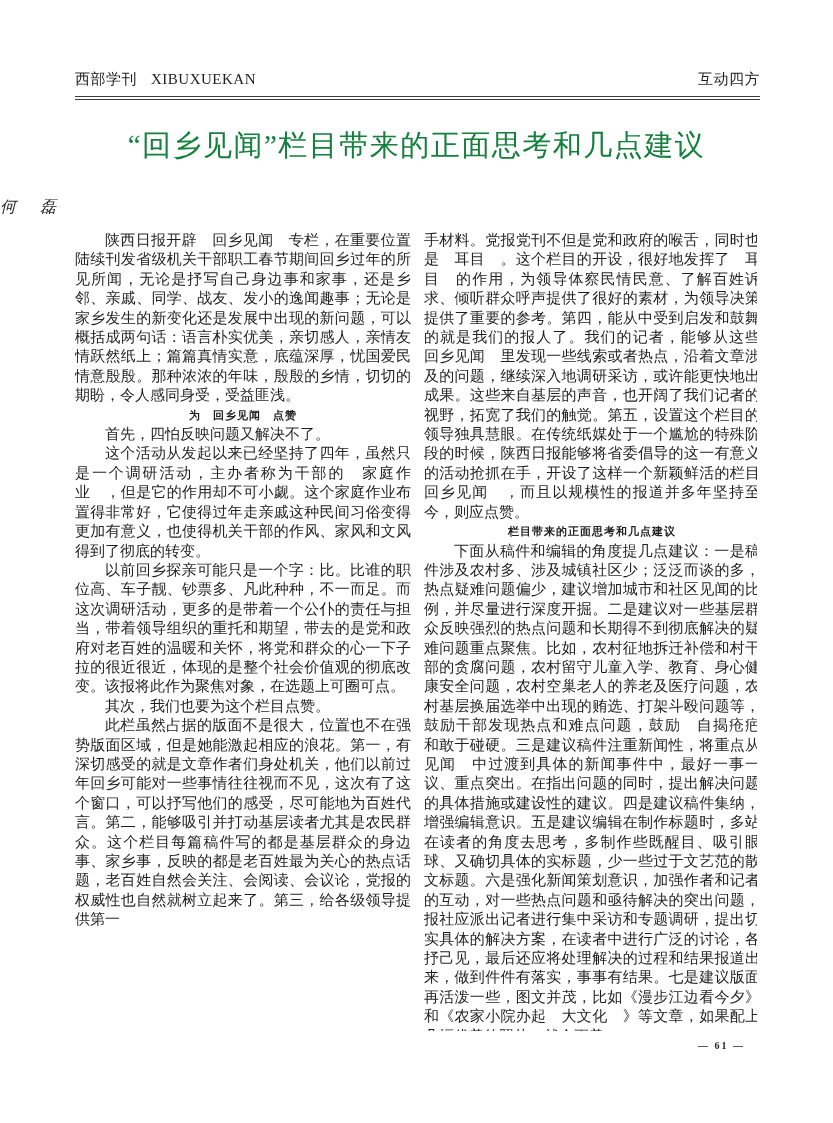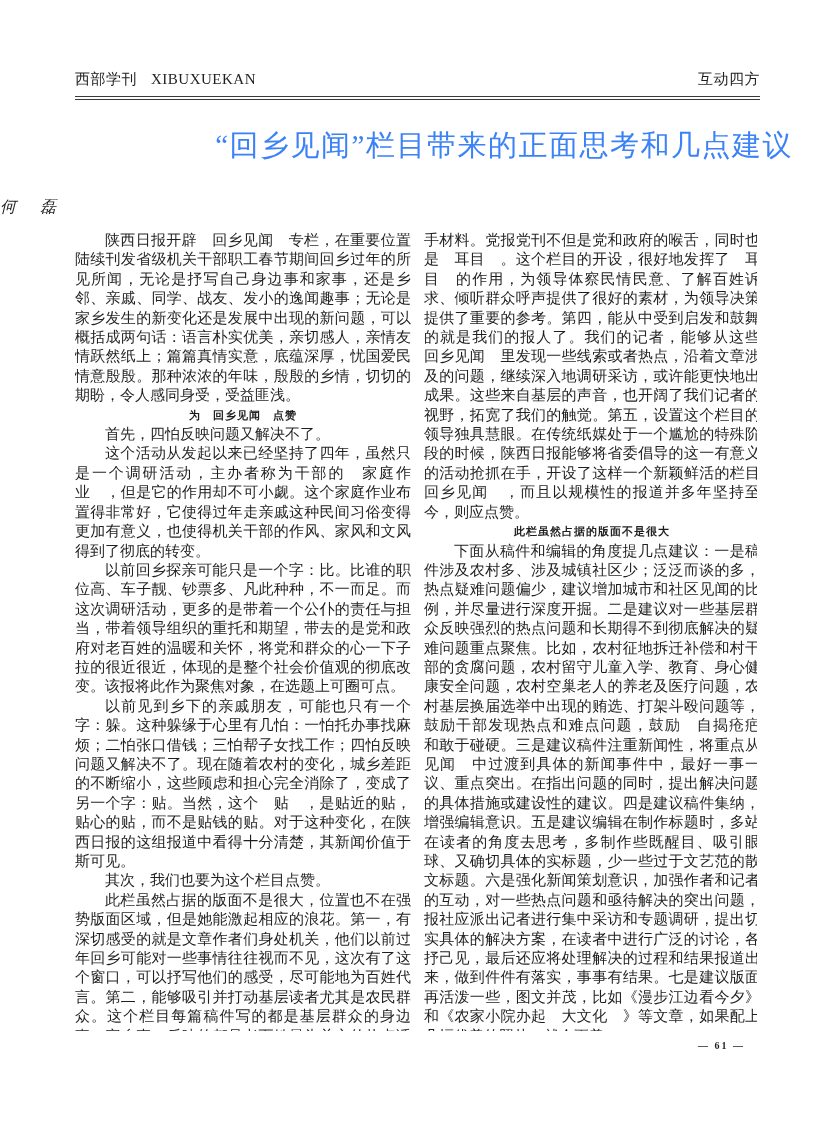--- a/index.html
+++ b/index.html
@@ -7,22 +7,22 @@
     width:833px;height:1123px;margin:0 auto;background:#ffffff;
     position:relative;overflow:hidden;
     font-family:"Liberation Serif","DejaVu Serif",serif;color:#1f1f1f;
   }
   
   .header{position:absolute;top:70px;left:75px;right:73px;}
   .header-row{display:flex;justify-content:space-between;align-items:baseline;font-size:15px;letter-spacing:0.5px;}
   .journal-cn{margin-right:14px;}
   .double-rule{margin-top:7px;height:2px;border-top:1.4px solid #3a3a3a;border-bottom:1.4px solid #3a3a3a;}
   
-  .title{position:absolute;top:126px;left:40px;right:40px;text-align:right;
-    font-size:29px;letter-spacing:1.5px;color:#3b82f6;}
+  .title{position:absolute;top:126px;left:40px;right:40px;text-align:center;
+    font-size:29px;letter-spacing:1.5px;color:#15803d;}
   .author{position:absolute;top:197px;left:0;right:0;text-align:left;
     font-size:16px;font-style:italic;letter-spacing:4px;}
   
   .body{position:absolute;top:231px;left:75px;right:76px;height:800px;
     display:flex;gap:13px;overflow:hidden;}
   .column{width:336px;flex:0 0 336px;font-size:15px;line-height:19.4px;
     text-align:justify;text-justify:inter-ideograph;}
   p.body-p{margin:0;padding:0;text-indent:2em;}
   p.no-indent{text-indent:0;}
   .col-heading{font-family:"Liberation Sans","DejaVu Sans",sans-serif;
@@ -49,26 +49,25 @@
 
   <div class="author">何　磊</div>
 
   <div class="body">
     <div class="column">
         <p class="body-p">陕西日报开辟　回乡见闻　专栏，在重要位置陆续刊发省级机关干部职工春节期间回乡过年的所见所闻，无论是抒写自己身边事和家事，还是乡邻、亲戚、同学、战友、发小的逸闻趣事；无论是家乡发生的新变化还是发展中出现的新问题，可以概括成两句话：语言朴实优美，亲切感人，亲情友情跃然纸上；篇篇真情实意，底蕴深厚，忧国爱民情意殷殷。那种浓浓的年味，殷殷的乡情，切切的期盼，令人感同身受，受益匪浅。</p>
         <div class="col-heading">为　回乡见闻　点赞</div>
         <p class="body-p">首先，四怕反映问题又解决不了。</p>
         <p class="body-p">这个活动从发起以来已经坚持了四年，虽然只是一个调研活动，主办者称为干部的　家庭作业　，但是它的作用却不可小觑。这个家庭作业布置得非常好，它使得过年走亲戚这种民间习俗变得更加有意义，也使得机关干部的作风、家风和文风得到了彻底的转变。</p>
         <p class="body-p">以前回乡探亲可能只是一个字：比。比谁的职位高、车子靓、钞票多、凡此种种，不一而足。而这次调研活动，更多的是带着一个公仆的责任与担当，带着领导组织的重托和期望，带去的是党和政府对老百姓的温暖和关怀，将党和群众的心一下子拉的很近很近，体现的是整个社会价值观的彻底改变。该报将此作为聚焦对象，在选题上可圈可点。</p>
-        <p class="body-p">以前见到乡下的亲戚朋友，可能也只有一个字：躲。这种躲缘于心里有几怕：一怕托办事找麻烦；二怕张口借钱；三怕帮子女找工作；四怕反映问题又解决不了。现在随着农村的变化，城乡差距的不断缩小，这些顾虑和担心完全消除了，变成了另一个字：贴。当然，这个　贴　，是贴近的贴，贴心的贴，而不是贴钱的贴。对于这种变化，在陕西日报的这组报道中看得十分清楚，其新闻价值于斯可见。</p>
         <p class="body-p">其次，我们也要为这个栏目点赞。</p>
         <p class="body-p">此栏虽然占据的版面不是很大，位置也不在强势版面区域，但是她能激起相应的浪花。第一，有深切感受的就是文章作者们身处机关，他们以前过年回乡可能对一些事情往往视而不见，这次有了这个窗口，可以抒写他们的感受，尽可能地为百姓代言。第二，能够吸引并打动基层读者尤其是农民群众。这个栏目每篇稿件写的都是基层群众的身边事、家乡事，反映的都是老百姓最为关心的热点话题，老百姓自然会关注、会阅读、会议论，党报的权威性也自然就树立起来了。第三，给各级领导提供第一</p>
       </div>
     <div class="column">
         <p class="body-p no-indent">手材料。党报党刊不但是党和政府的喉舌，同时也是　耳目　。这个栏目的开设，很好地发挥了　耳目　的作用，为领导体察民情民意、了解百姓诉求、倾听群众呼声提供了很好的素材，为领导决策提供了重要的参考。第四，能从中受到启发和鼓舞的就是我们的报人了。我们的记者，能够从这些　回乡见闻　里发现一些线索或者热点，沿着文章涉及的问题，继续深入地调研采访，或许能更快地出成果。这些来自基层的声音，也开阔了我们记者的视野，拓宽了我们的触觉。第五，设置这个栏目的领导独具慧眼。在传统纸媒处于一个尴尬的特殊阶段的时候，陕西日报能够将省委倡导的这一有意义的活动抢抓在手，开设了这样一个新颖鲜活的栏目　回乡见闻　，而且以规模性的报道并多年坚持至今，则应点赞。</p>
-        <div class="col-heading">此栏虽然占据的版面不是很大</div>
+        <div class="col-heading">栏目带来的正面思考和几点建议</div>
         <p class="body-p">下面从稿件和编辑的角度提几点建议：一是稿件涉及农村多、涉及城镇社区少；泛泛而谈的多，热点疑难问题偏少，建议增加城市和社区见闻的比例，并尽量进行深度开掘。二是建议对一些基层群众反映强烈的热点问题和长期得不到彻底解决的疑难问题重点聚焦。比如，农村征地拆迁补偿和村干部的贪腐问题，农村留守儿童入学、教育、身心健康安全问题，农村空巢老人的养老及医疗问题，农村基层换届选举中出现的贿选、打架斗殴问题等，鼓励干部发现热点和难点问题，鼓励　自揭疮疤　和敢于碰硬。三是建议稿件注重新闻性，将重点从　见闻　中过渡到具体的新闻事件中，最好一事一议、重点突出。在指出问题的同时，提出解决问题的具体措施或建设性的建议。四是建议稿件集纳，增强编辑意识。五是建议编辑在制作标题时，多站在读者的角度去思考，多制作些既醒目、吸引眼球、又确切具体的实标题，少一些过于文艺范的散文标题。六是强化新闻策划意识，加强作者和记者的互动，对一些热点问题和亟待解决的突出问题，报社应派出记者进行集中采访和专题调研，提出切实具体的解决方案，在读者中进行广泛的讨论，各抒己见，最后还应将处理解决的过程和结果报道出来，做到件件有落实，事事有结果。七是建议版面再活泼一些，图文并茂，比如《漫步江边看今夕》和《农家小院办起　大文化　》等文章，如果配上几幅优美的照片，就会更美。</p>
       </div>
   </div>
 
   <div class="footer">— 61 —</div>
 
 </div>
 
 </body></html>

